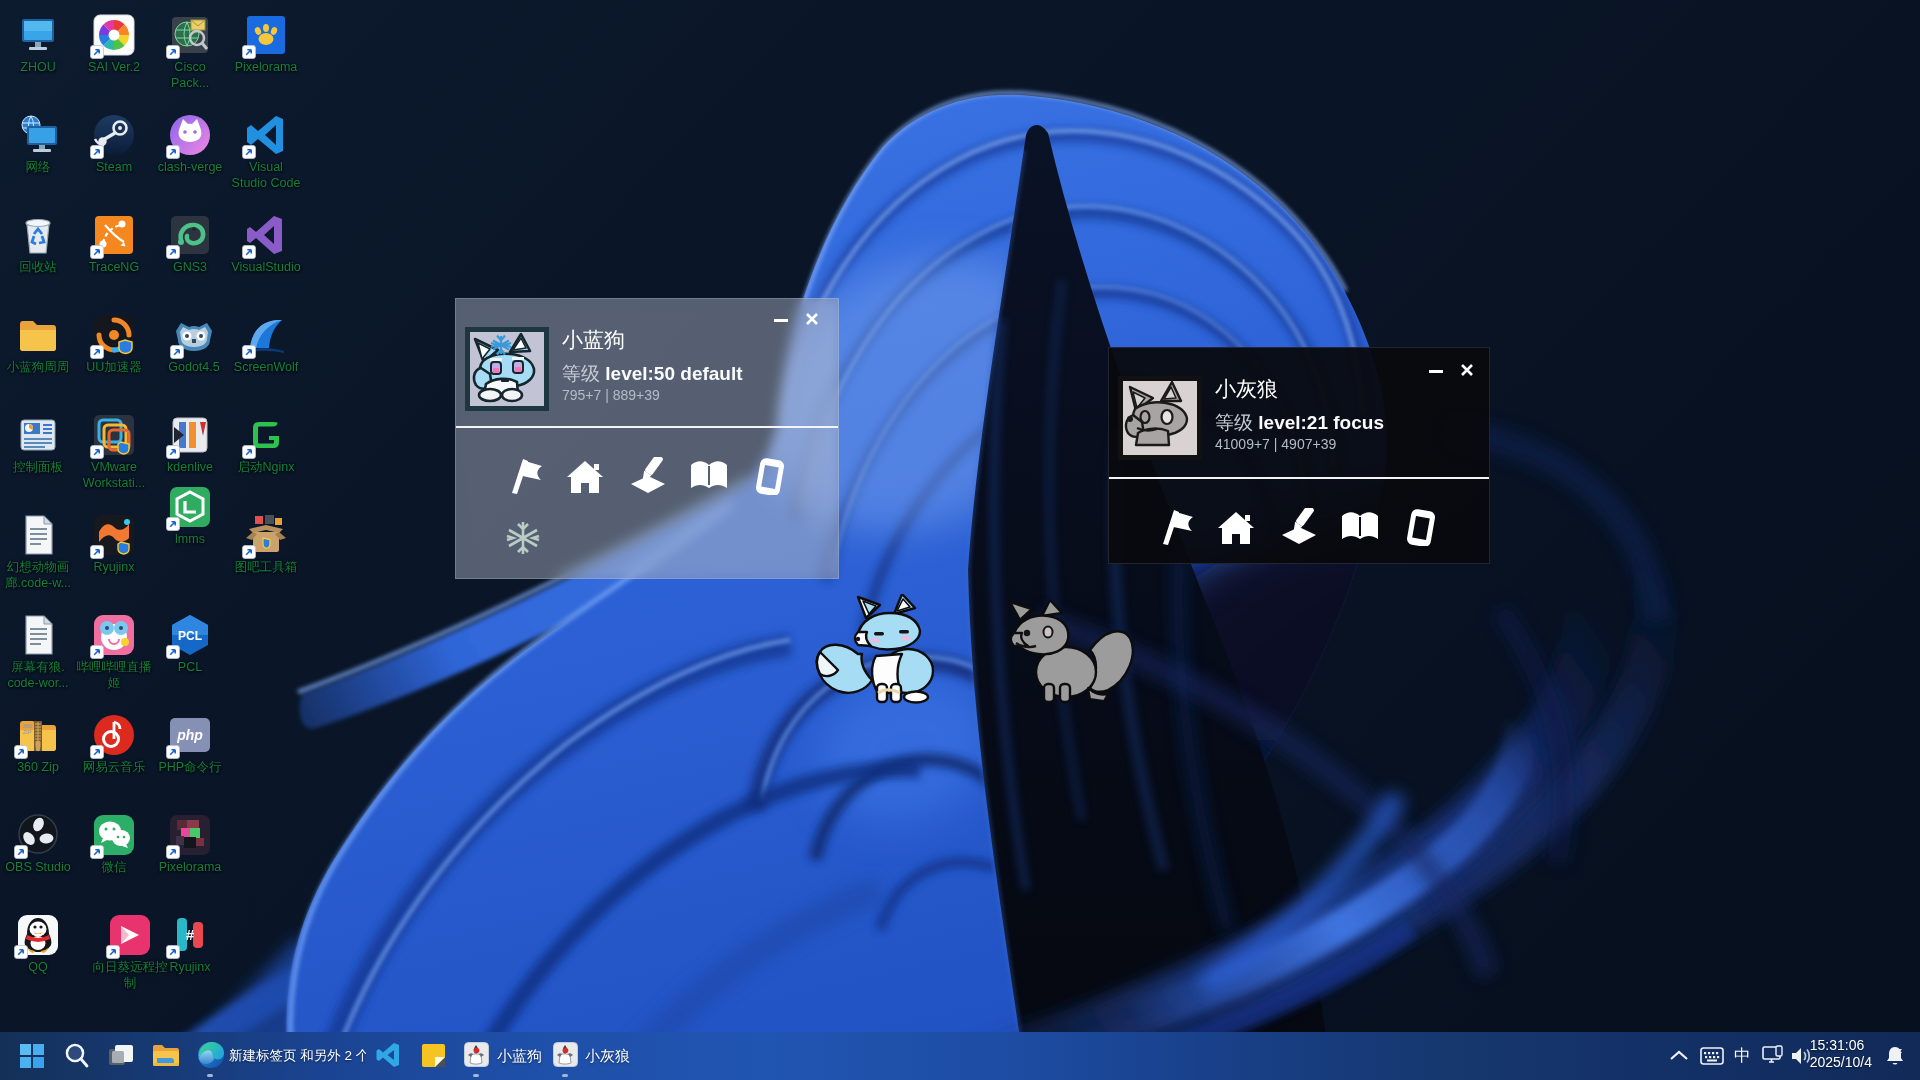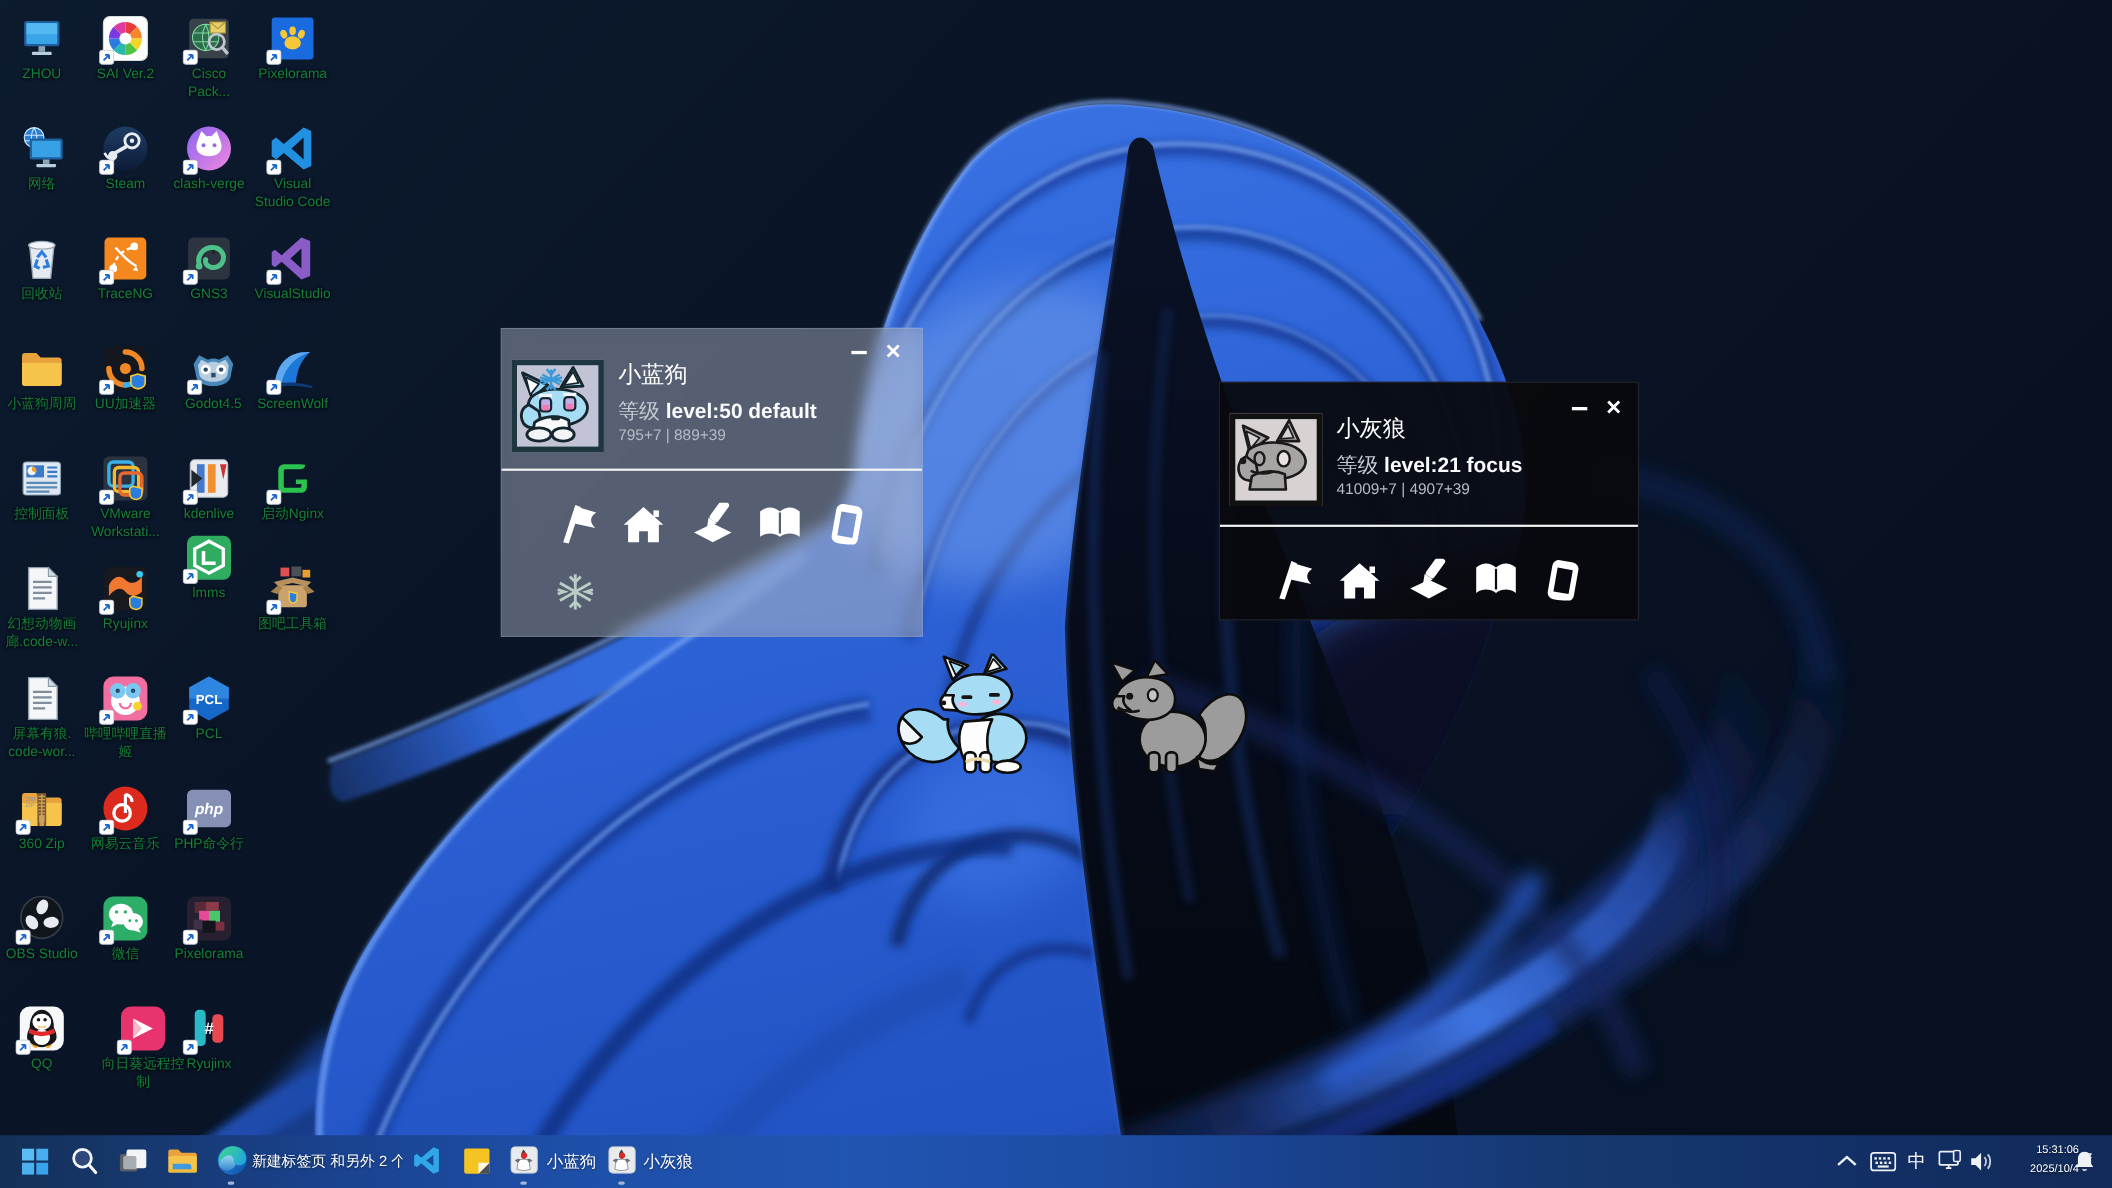--- a/index.html
+++ b/index.html
@@ -17,21 +17,21 @@
 .wl2{position:absolute;left:106px;top:62px;font-size:19px;color:#c6ccd4;}
 .wl2 b{color:#fafbfc;font-weight:700;}
 .wl3{position:absolute;left:106px;top:88px;font-size:14px;color:#b4bcc6;}
 .wsep{position:absolute;left:0;right:0;top:127px;height:2px;background:#f2f4f6;}
 .wmin{position:absolute;width:14px;height:3px;background:#fff;}
 .wx{position:absolute;font-size:19px;font-weight:700;color:#fff;}
 #tb{position:absolute;left:0;top:1032px;width:1920px;height:48px;
 background:linear-gradient(90deg,#143057 0,#1a4390 16%,#1e4fa8 27%,#2155b2 40%,#1d4da4 52%,#19418c 62%,#16386f 75%,#133067 87%,#112a58 100%);}
 #tb .ti{position:absolute;top:0;height:48px;display:flex;align-items:center;}
 #tb .tt{color:#fff;font-size:15px;text-shadow:0 1px 2px rgba(0,0,0,.5);}
-.trayt{position:absolute;right:30px;top:5px;text-align:right;color:#fff;font-size:10px;line-height:17px;text-shadow:0 1px 2px rgba(0,0,0,.5);}
+.trayt{position:absolute;right:48px;top:5px;text-align:left;color:#fff;font-size:14px;line-height:17px;text-shadow:0 1px 2px rgba(0,0,0,.5);}
 .dot{position:absolute;top:42px;width:6px;height:3px;border-radius:2px;background:#9fb6d8;}
 </style></head>
 <body>
 <div id="desk">
 <svg id="wall" width="1920" height="1080" viewBox="0 0 1920 1080">
 <defs>
 <linearGradient id="bgG" x1="0" y1="0" x2="1" y2="0.55">
  <stop offset="0" stop-color="#0d1b2f"></stop>
           <stop offset="0.35" stop-color="#0a1628"></stop>
  <stop offset="0.7" stop-color="#091324"></stop>

